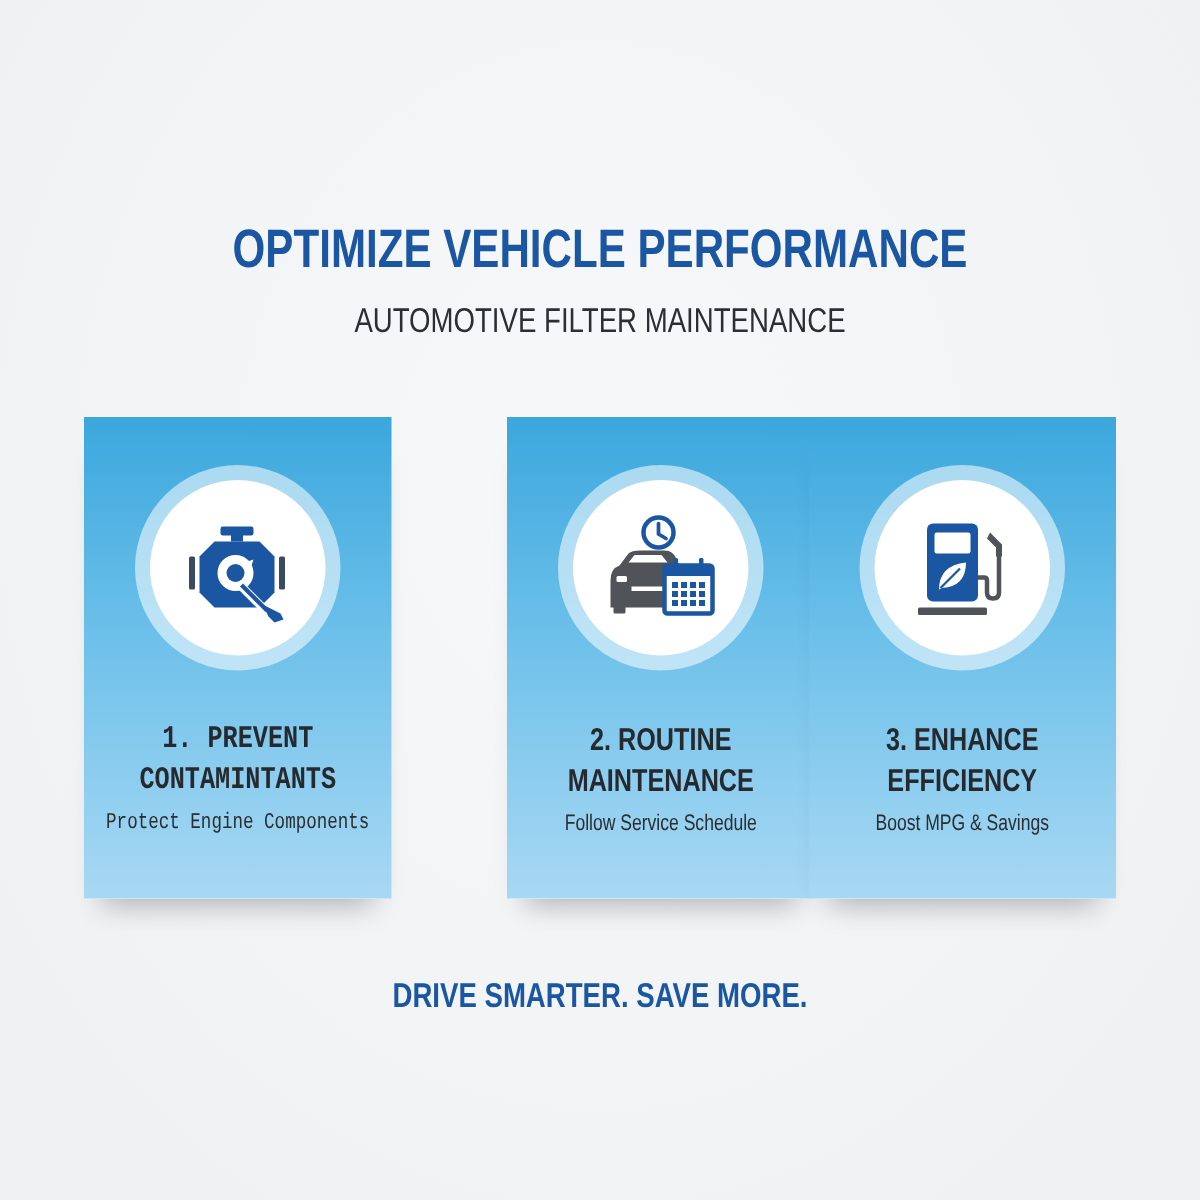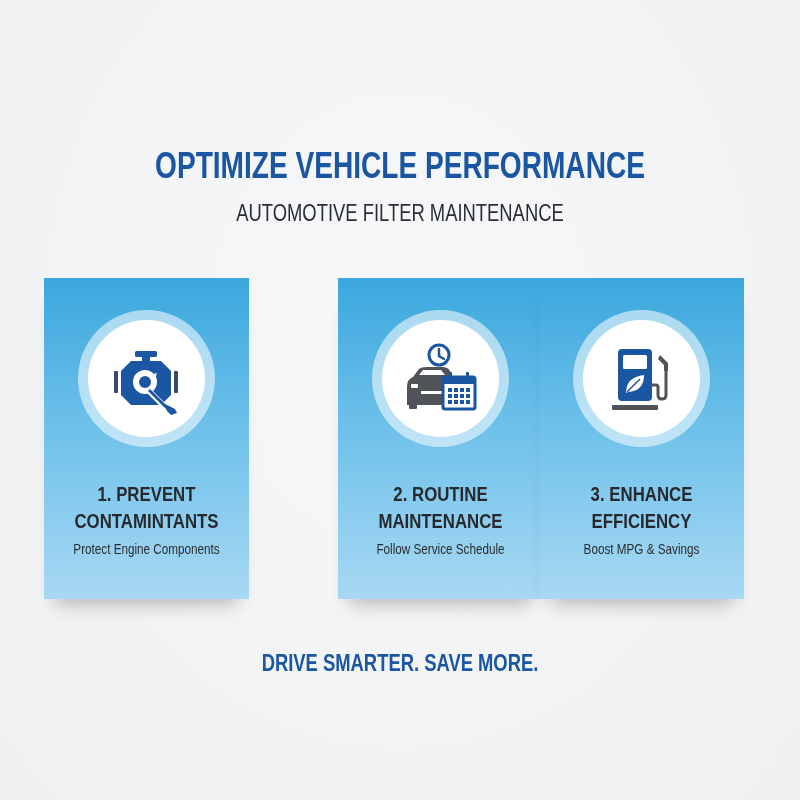--- a/index.html
+++ b/index.html
@@ -26,21 +26,21 @@
     color: #2b2e33;
     font-size: 23px;
     transform: scaleX(0.80);
     transform-origin: center;
   }
   .card {
     position: absolute; top: 278px; width: 205px; height: 321px;
     background: linear-gradient(180deg, #3ba7dd 0%, #6cc0ea 45%, #a8d8f3 100%);
     box-shadow: 0 16px 18px -12px rgba(0,0,0,0.28);
   }
-  .card-1 { left: 44px; }
+  .card-1 { left: 56px; font-family: Liberation Mono, monospace; }
   .card-2 { left: 298px; margin-left: 40px; }
   .card-3 { left: 539px; }
   .ring {
     position: absolute; left: 34px; top: 32px; width: 137px; height: 137px;
     border-radius: 50%;
     background: rgba(255,255,255,0.55);
   }
   .disc {
     position: absolute; left: 10px; top: 10px; width: 117px; height: 117px;
     border-radius: 50%;

